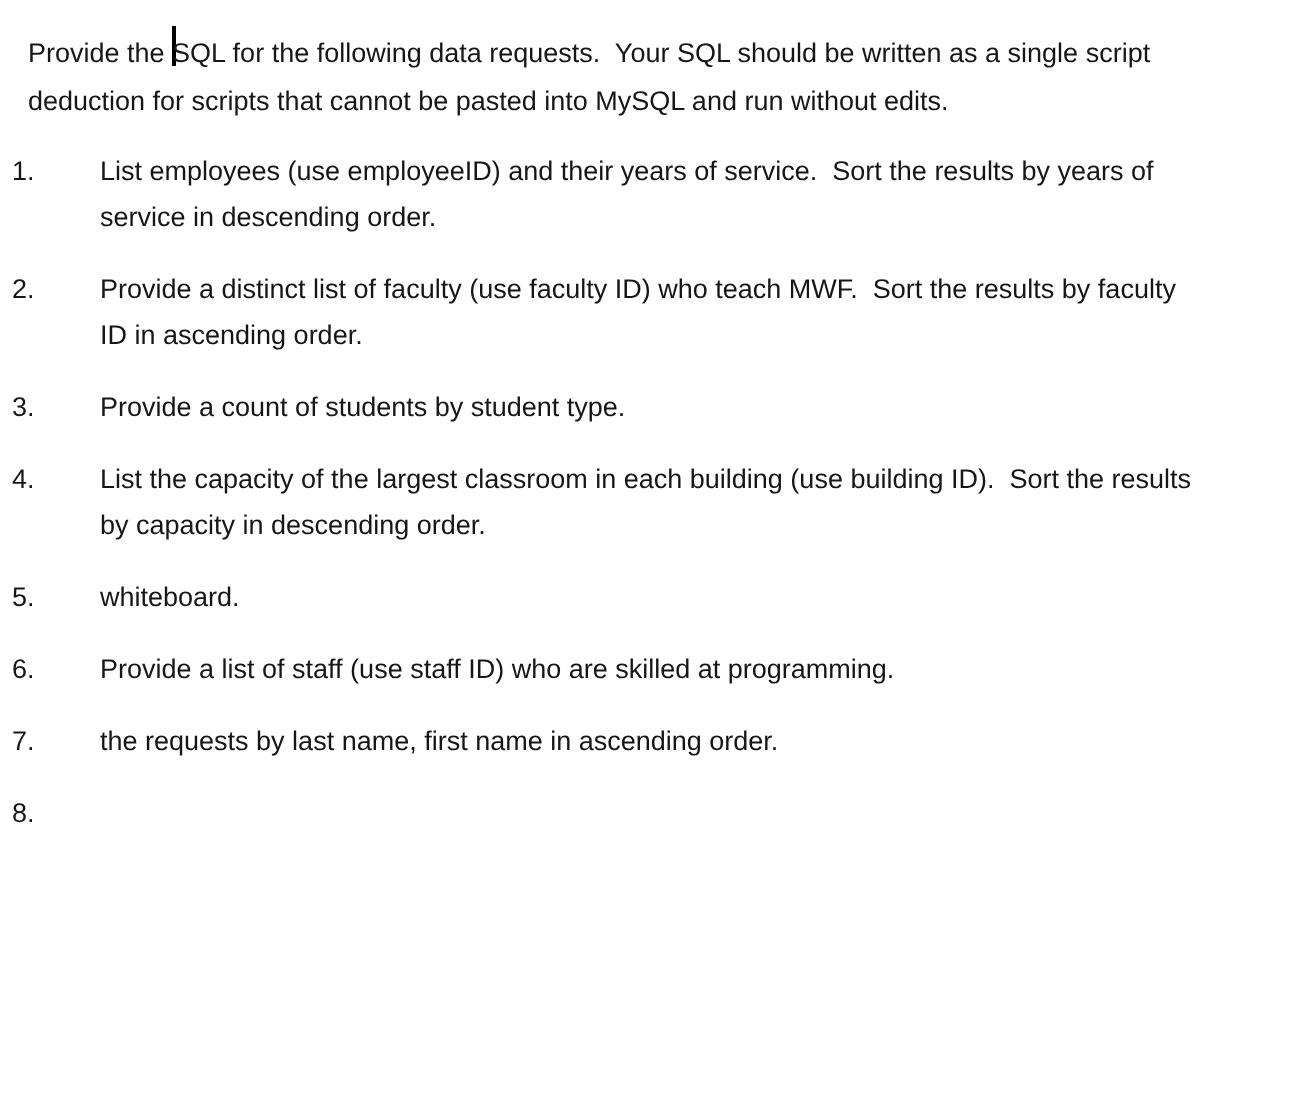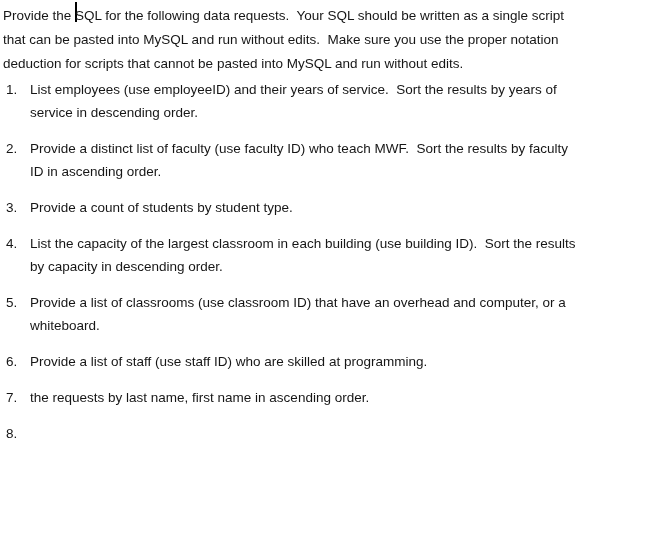--- a/index.html
+++ b/index.html
@@ -11,21 +11,21 @@
     font-family: "Liberation Sans", "DejaVu Sans", sans-serif;
     overflow: hidden;
   }
   .page {
     padding: 2px 6px 0 3px;
     box-sizing: border-box;
     width: 653px;
     height: 556px;
   }
   .intro {
-    margin: 0;
+    margin: 11px;
     font-size: 13.5px;
     line-height: 24px;
   }
   .line {
     display: block;
     white-space: pre;
   }
   .caret {
     display: inline-block;
     width: 1.5px;
@@ -46,30 +46,30 @@
     margin-bottom: 13px;
   }
   .num {
     flex: 0 0 27px;
     padding-left: 3px;
     box-sizing: border-box;
   }
   .item-body {
     flex: 1;
     min-width: 0;
+    margin-left: 20px;
   }
 </style>
 </head>
 <body>
 
 <div class="page">
 
   <p class="intro">
     <span class="line"><span>Provide the </span><span class="caret"></span><span>SQL for the following data requests.  Your SQL should be written as a single script</span></span>
-    <span class="line">that can be pasted into MySQL and run without edits.  Make sure you use the proper notation</span>
     <span class="line">deduction for scripts that cannot be pasted into MySQL and run without edits.</span>
   </p>
 
   <ol class="requests">
 
     <li>
       <span class="num">1.</span>
       <span class="item-body">
         <span class="line">List employees (use employeeID) and their years of service.  Sort the results by years of</span>
         <span class="line">service in descending order.</span>
@@ -95,21 +95,20 @@
       <span class="num">4.</span>
       <span class="item-body">
         <span class="line">List the capacity of the largest classroom in each building (use building ID).  Sort the results</span>
         <span class="line">by capacity in descending order.</span>
       </span>
     </li>
 
     <li>
       <span class="num">5.</span>
       <span class="item-body">
-        <span class="line">Provide a list of classrooms (use classroom ID) that have an overhead and computer, or a</span>
         <span class="line">whiteboard.</span>
       </span>
     </li>
 
     <li>
       <span class="num">6.</span>
       <span class="item-body">
         <span class="line">Provide a list of staff (use staff ID) who are skilled at programming.</span>
       </span>
     </li>

